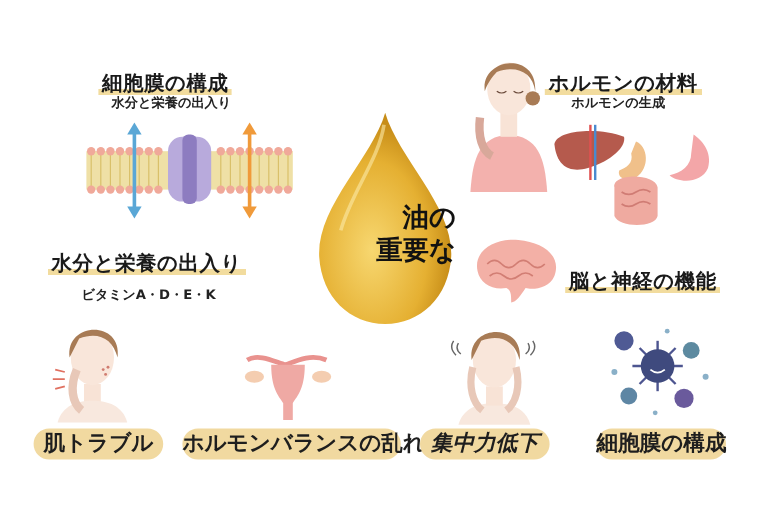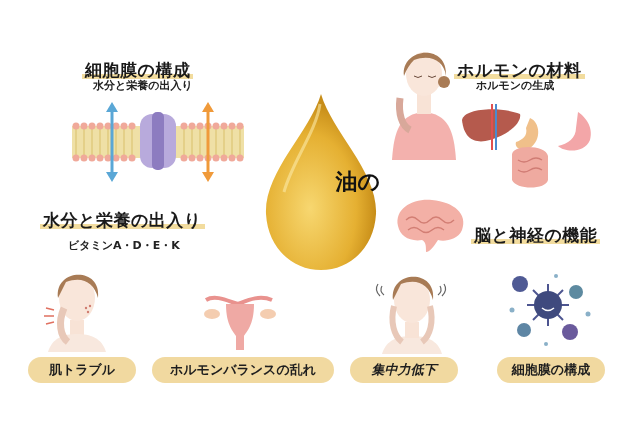--- a/index.html
+++ b/index.html
@@ -4,21 +4,21 @@
 <style>
   html, body { margin:0; padding:0; }
   body { width:640px; height:427px; background:#ffffff; position:relative; overflow:hidden;
          font-family:"DejaVu Sans", sans-serif; color:#1a1a1a; }
   .abs { position:absolute; }
   .title { font-weight:bold; font-size:17px; letter-spacing:0.5px; white-space:nowrap; position:absolute;
            background:linear-gradient(to bottom, transparent 68%, #f2dc9e 68%, #f2dc9e 88%, transparent 88%);
            padding:0 3px; line-height:24px;margin-top:10px; }
   .sub { font-weight:bold; font-size:11px; position:absolute; white-space:nowrap; color:#222; }
   .pill { position:absolute; height:26px; line-height:26px; border-radius:13px; background:#f1d9a0;
-          font-weight:bold; font-size:13px; text-align:center; color:#1e1e1e; white-space:nowrap; }
+          font-weight:bold; font-size:18px; text-align:center; color:#1e1e1e; white-space:nowrap; }
   .drop-text { position:absolute; left:0; width:100%; text-align:right; font-weight:bold;
                font-size:22px; line-height:28px; color:#111; }
   svg { position:absolute; overflow:visible; }
 </style>
 </head>
 <body>
 
 <div class="title" style="left:82px; top:48px;">細胞膜の構成</div>
 <div class="sub" style="left:93px; top:78px;">水分と栄養の出入り</div>
 
@@ -95,20 +95,21 @@
       <radialGradient id="dg" cx="40%" cy="65%" r="60%">
         <stop offset="0%" stop-color="#f7d770"></stop>
         <stop offset="70%" stop-color="#e5b032"></stop>
         <stop offset="100%" stop-color="#c78d18"></stop>
       </radialGradient>
     </defs>
     <path d="M59 2 C70 40 116 80 114 122 C112 156 88 178 59 178 C30 178 6 156 4 122 C2 80 48 40 59 2 Z" fill="url(#dg)"></path>
     <path d="M58 12 C54 40 30 70 22 100" stroke="#fbe9a6" stroke-width="3" fill="none" opacity="0.6"></path>
   </svg>
   <div class="drop-text" style="top:76px;">油の</div>
+  <div class="drop-text" style="top:104px;">重要な</div>
 </div>
 
 <svg style="left:388px; top:38px;" width="72" height="122" viewBox="0 0 72 122">
   <path d="M4 122 C6 92 12 76 36 74 C60 76 66 92 68 122 Z" fill="#f3b1ad"></path>
   <rect x="29" y="56" width="14" height="20" fill="#f8e3d6"></rect>
   <ellipse cx="36" cy="36" rx="18" ry="22" fill="#f9e6da"></ellipse>
   <path d="M16 38 C12 10 60 4 58 38 C56 22 42 16 26 22 C22 26 18 32 16 38 Z" fill="#a87b55"></path>
   <circle cx="56" cy="44" r="6" fill="#a87b55"></circle>
   <path d="M12 60 C10 76 14 88 22 92" stroke="#d8a89a" stroke-width="7" fill="none"></path>
   <path d="M26 38 q4 3 8 0 M40 38 q4 3 8 0" stroke="#6a4a3a" stroke-width="1" fill="none"></path>

